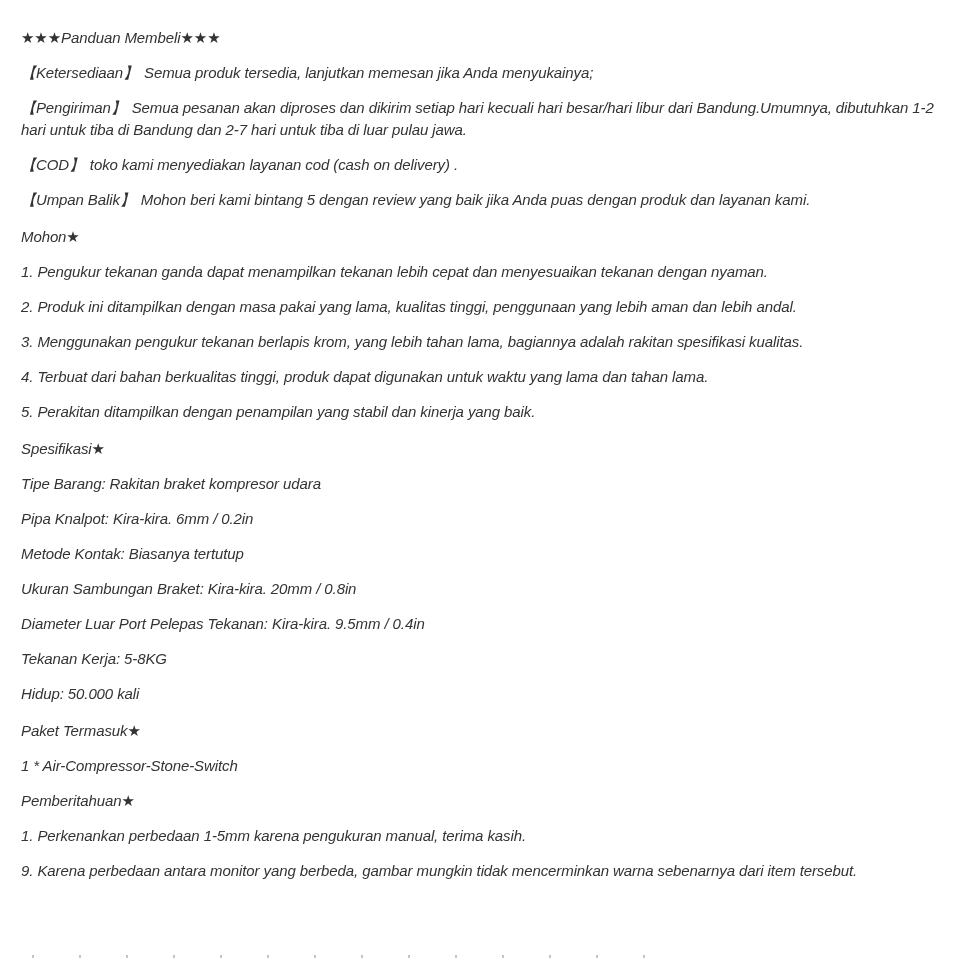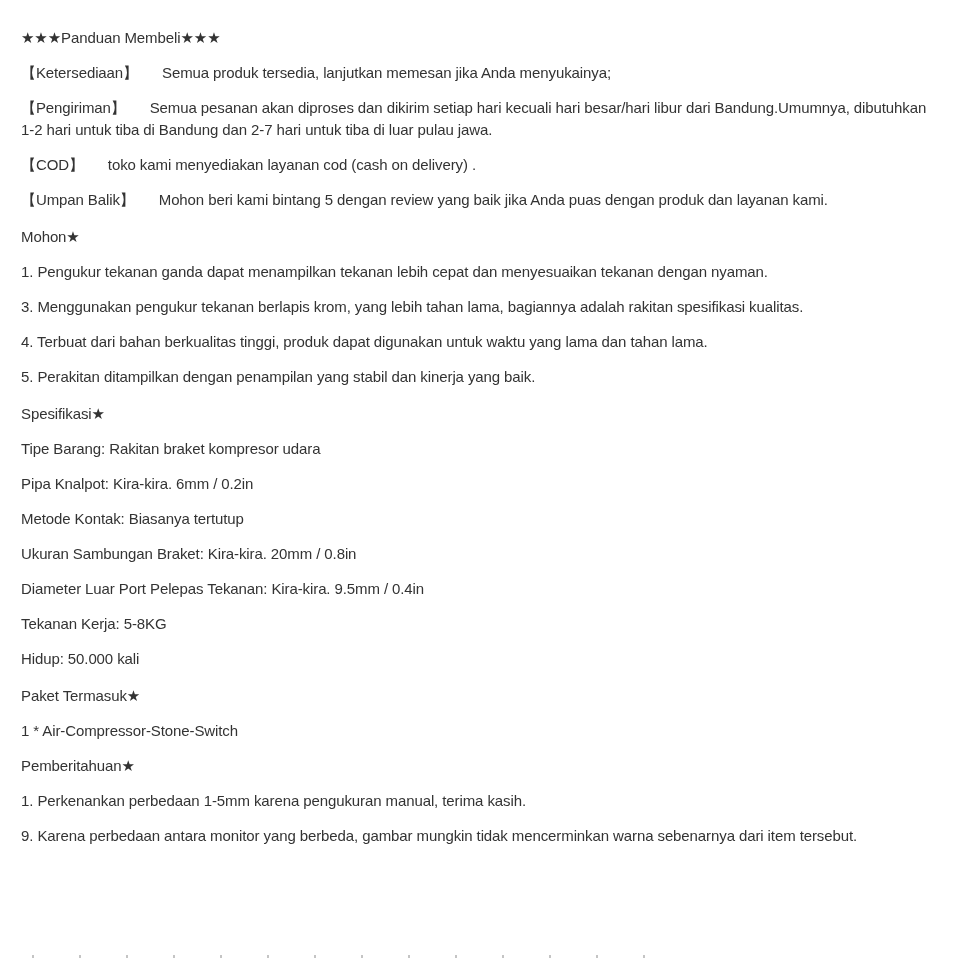--- a/index.html
+++ b/index.html
@@ -16,26 +16,27 @@
   }
   .doc {
     padding: 27px 20px 0 21px;
     color: #333333;
     font-size: 15px;
   }
   .doc p {
     margin: 0 0 13px 0;
     line-height: 22px;
     letter-spacing: -0.1px;
+    font-style: italic;
   }
   .section-gap {
     margin-top: 15px !important;
   }
   .plabel {
-    margin-right: 24px;
+    margin-right: 6px;
   }
   
   .cutoff-line {
     position: absolute;
     top: 955px;
     left: 32px;
     width: 640px;
     height: 3px;
     background: repeating-linear-gradient(90deg, #8a8a8a 0 2px, transparent 2px 47px);
     opacity: 0.5;
@@ -51,20 +52,21 @@
   <p><span class="plabel">【Ketersediaan】</span><span>Semua produk tersedia, lanjutkan memesan jika Anda menyukainya;</span></p>
 
   <p><span class="plabel">【Pengiriman】</span><span>Semua pesanan akan diproses dan dikirim setiap hari kecuali hari besar/hari libur dari Bandung.Umumnya, dibutuhkan 1-2 hari untuk tiba di Bandung dan 2-7 hari untuk tiba di luar pulau jawa.</span></p>
 
   <p><span class="plabel">【COD】</span><span>toko kami menyediakan layanan cod (cash on delivery) .</span></p>
 
   <p><span class="plabel">【Umpan Balik】</span><span>Mohon beri kami bintang 5 dengan review yang baik jika Anda puas dengan produk dan layanan kami.</span></p>
 
   <p class="section-gap">Mohon★</p>
   <p>1. Pengukur tekanan ganda dapat menampilkan tekanan lebih cepat dan menyesuaikan tekanan dengan nyaman.</p>
+  <p>2. Produk ini ditampilkan dengan masa pakai yang lama, kualitas tinggi, penggunaan yang lebih aman dan lebih andal.</p>
   <p>3. Menggunakan pengukur tekanan berlapis krom, yang lebih tahan lama, bagiannya adalah rakitan spesifikasi kualitas.</p>
   <p>4. Terbuat dari bahan berkualitas tinggi, produk dapat digunakan untuk waktu yang lama dan tahan lama.</p>
   <p>5. Perakitan ditampilkan dengan penampilan yang stabil dan kinerja yang baik.</p>
 
   <p class="section-gap">Spesifikasi★</p>
   <p>Tipe Barang: Rakitan braket kompresor udara</p>
   <p>Pipa Knalpot: Kira-kira. 6mm / 0.2in</p>
   <p>Metode Kontak: Biasanya tertutup</p>
   <p>Ukuran Sambungan Braket: Kira-kira. 20mm / 0.8in</p>
   <p>Diameter Luar Port Pelepas Tekanan: Kira-kira. 9.5mm / 0.4in</p>

